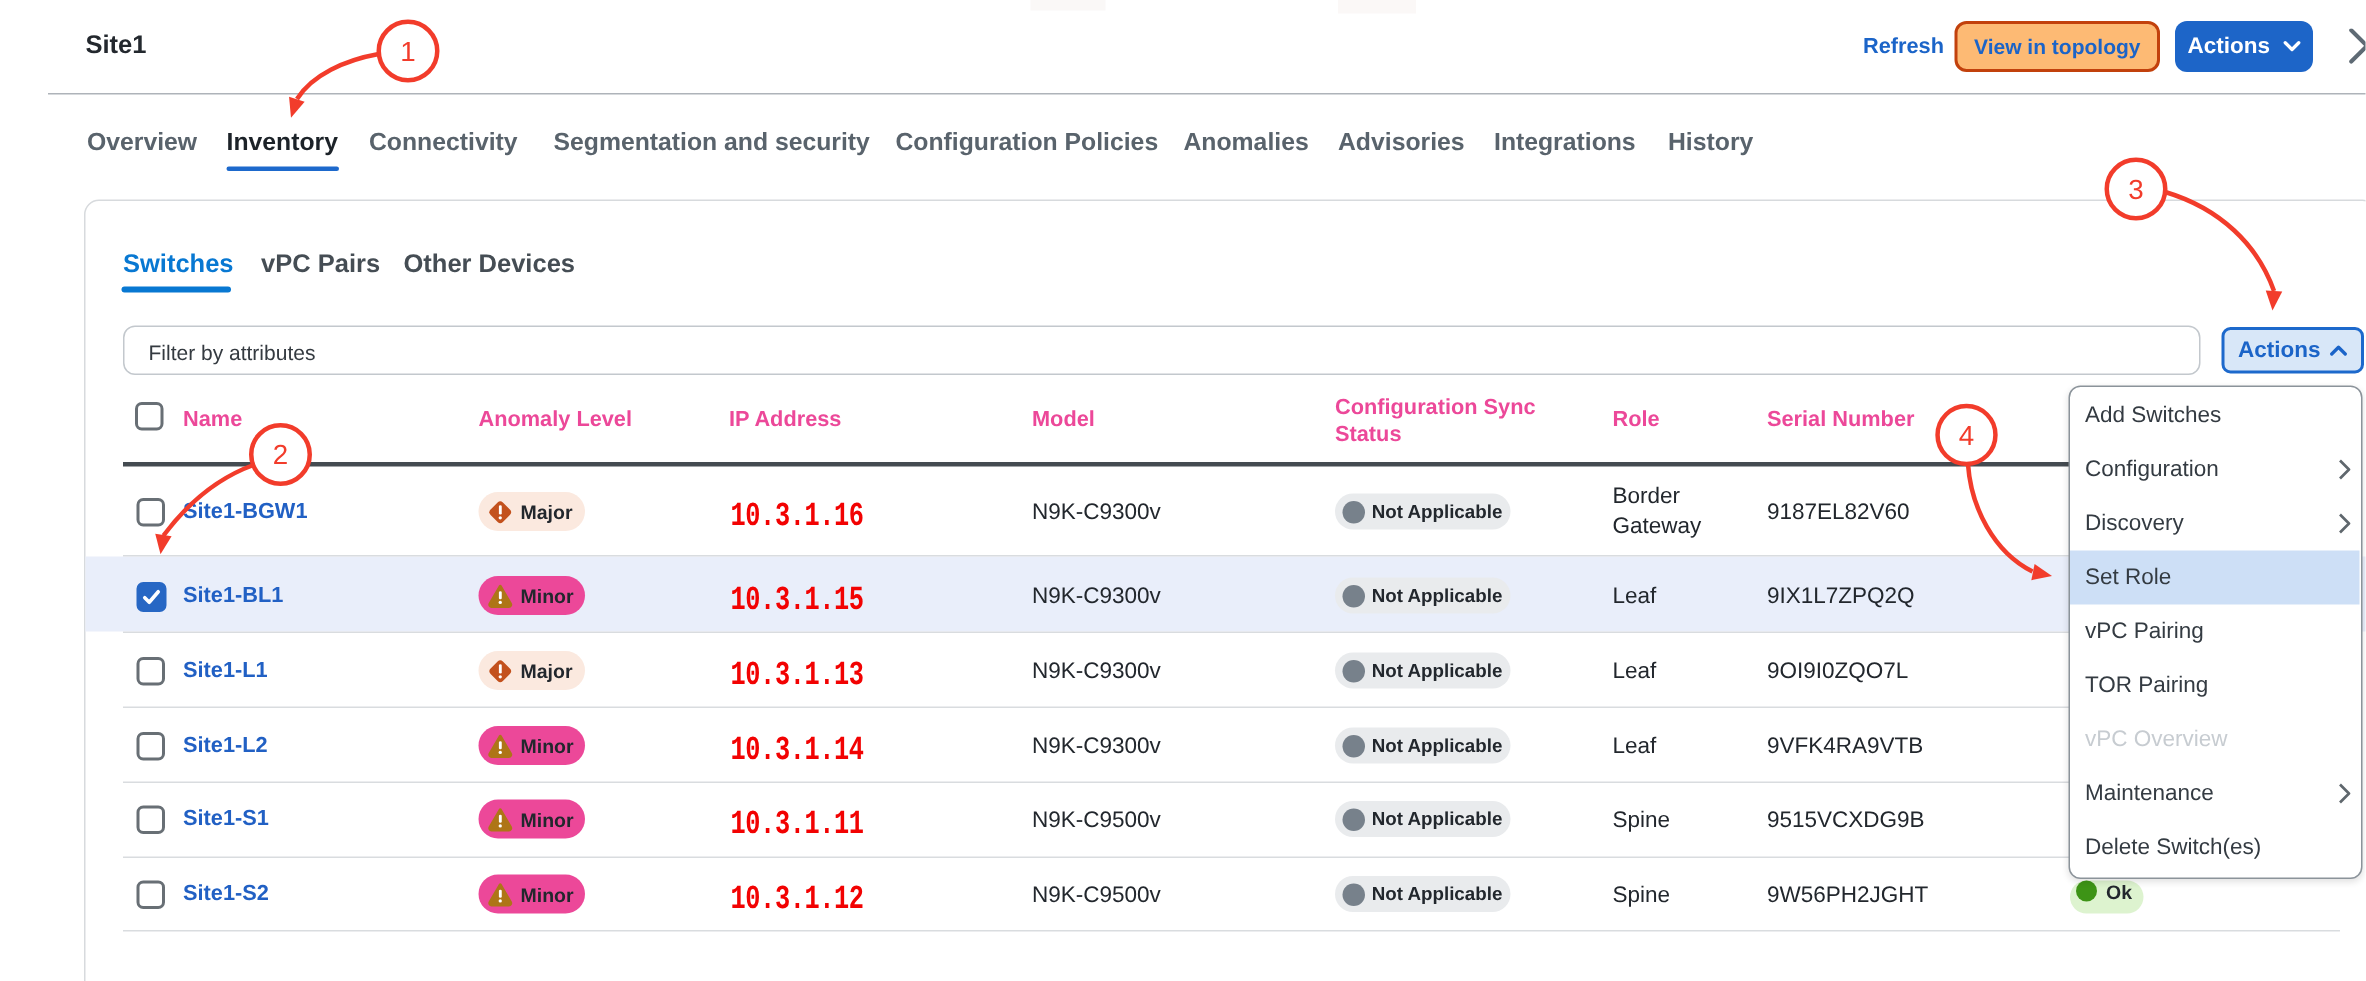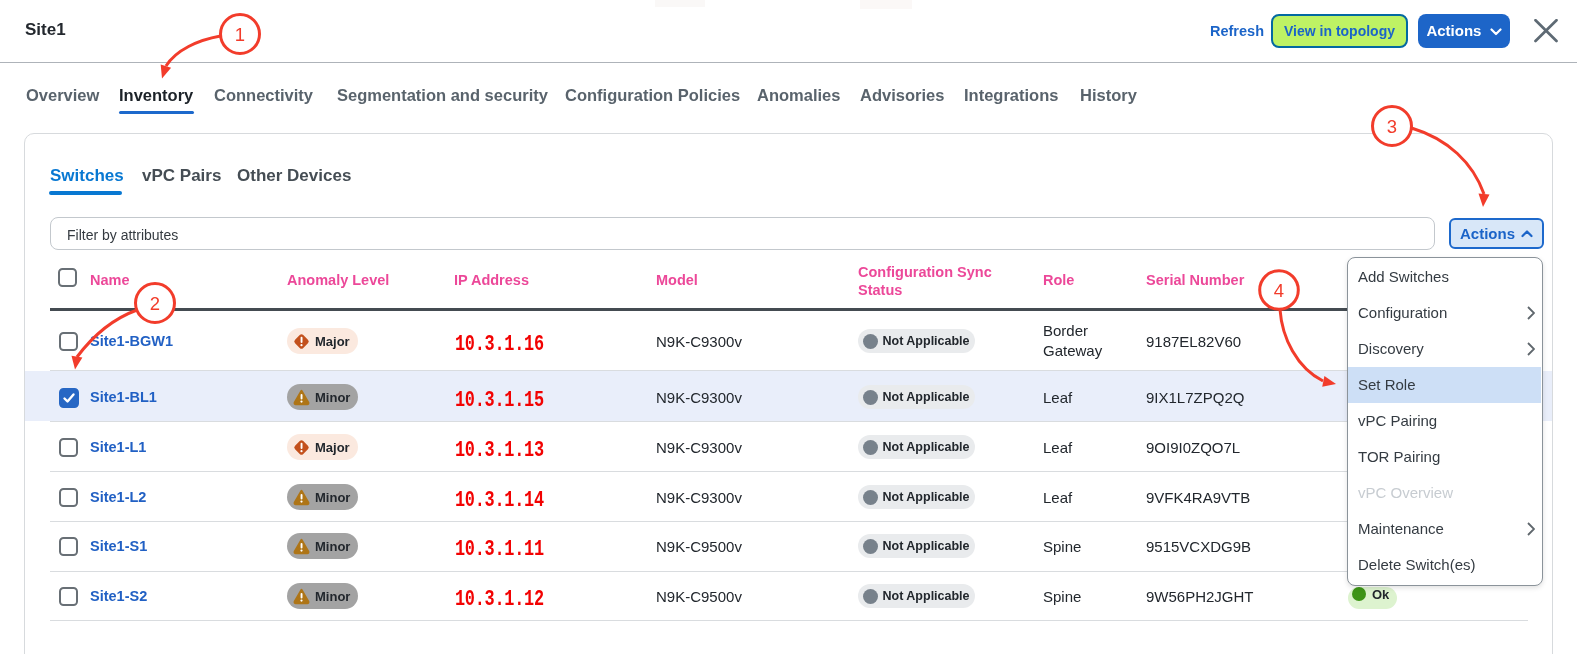--- a/index.html
+++ b/index.html
@@ -1,23 +1,23 @@
 <!DOCTYPE html>
 <html><head>
 <meta charset="utf-8">
 <style>
 * { margin:0; padding:0; box-sizing:border-box; }
 html,body { width:1577px; height:654px; background:#fff; font-family:"Liberation Sans", sans-serif; overflow:hidden; }
-#page { position:relative; width:1260px; height:654px; background:#fff; }
+#page { position:relative; width:1260px; height:654px; background:#fff;margin-left:32px; }
 .abs { position:absolute; }
 
 
 .title { left:25px; top:20px; font-size:17px; font-weight:bold; color:#23282e; }
 .refresh { left:1210px; top:23px; font-size:14.5px; font-weight:bold; color:#1b64c8; }
-.btn-outline { left:1271px; top:14px; width:137px; height:34px; border:2px solid #0369a1; border-radius:8px; background:#bef264; color:#1b64c8; font-weight:bold; font-size:14px; text-align:center; line-height:30px; }
+.btn-outline { left:1271px; top:14px; width:137px; height:34px; border:2px solid #c2410c; border-radius:8px; background:#fdba74; color:#1b64c8; font-weight:bold; font-size:14px; text-align:center; line-height:30px; }
 .btn-solid { left:1418px; top:14px; width:92px; height:34px; border-radius:8px; background:#1d65c8; color:#fff; font-weight:bold; font-size:15px; text-align:center; line-height:34px; }
 .divider { left:0; top:62px; width:1577px; height:1px; background:#aeb3b9; }
 
 
 .tab { top:86px; font-size:16.5px; font-weight:bold; color:#59636c; white-space:nowrap; }
 .tab.active { color:#1c2228; }
 .tab-underline { left:119px; top:111px; width:75px; height:3px; background:#1d69cc; border-radius:2px; }
 
 
 .card { left:24px; top:133px; width:1529px; height:560px; background:#fff; border:1px solid #d7dadd; border-radius:10px; }
@@ -37,21 +37,21 @@
 .hdr-border { left:50px; top:307.5px; width:1478px; height:3px; background:#444b51; }
 .sep { left:50px; width:1478px; height:1px; background:#d9dcdf; }
 .hl-row { left:25px; top:371px; width:1527px; height:50px; background:#e9eefa; }
 .cbx { width:19px; height:19px; border:2px solid #686f75; border-radius:4.5px; background:#fff; }
 .cbx.checked { width:20px; height:20px; background:#2767c4; border-color:#2767c4; display:flex; align-items:center; justify-content:center; }
 .name { font-size:14.5px; font-weight:bold; color:#2160c4; white-space:nowrap; }
 .cell { font-size:15px; color:#22272d; white-space:nowrap; }
 .ip { font-family:"Liberation Mono", monospace; font-size:22.5px; letter-spacing:-0.35px; font-weight:bold; color:#f20202; white-space:nowrap; transform:scaleX(0.75); transform-origin:left center; }
 .pill { height:26px; border-radius:13px; display:flex; align-items:center; font-size:13px; font-weight:bold; color:#22272d; padding:0 8px 0 6px; }
 .pill.major { background:#fbe9df; }
-.pill.minor { background:#a3a3a3; }
+.pill.minor { background:#ec4899; }
 .na-pill { height:24px; border-radius:12px; background:#e9ebed; display:flex; align-items:center; font-size:12.5px; font-weight:bold; color:#22272d; padding:0 5px 0 4.5px; }
 .na-dot { width:15px; height:15px; border-radius:50%; background:#77818b; margin-right:5px; }
 .ok-pill { height:22px; border-radius:11px; background:#ddf3cf; display:flex; align-items:flex-start; font-size:13px; font-weight:bold; color:#22272d; padding:0 8px 0 4px; }
 .ok-dot { width:14px; height:14px; border-radius:50%; background:#3d9416; margin-right:6px; }
 
 
 .menu { left:1347px; top:257px; width:196px; height:329px; background:#fff; border:1.5px solid #8b939a; border-radius:8px; box-shadow:0 2px 5px rgba(0,0,0,0.12); }
 .mi { left:1348px; width:193px; height:36px; line-height:36px; padding-left:10px; font-size:15px; color:#343b42; white-space:nowrap; }
 .mi.sel { background:#cddff6; }
 .mi.dis { color:#c7ccd1; }

